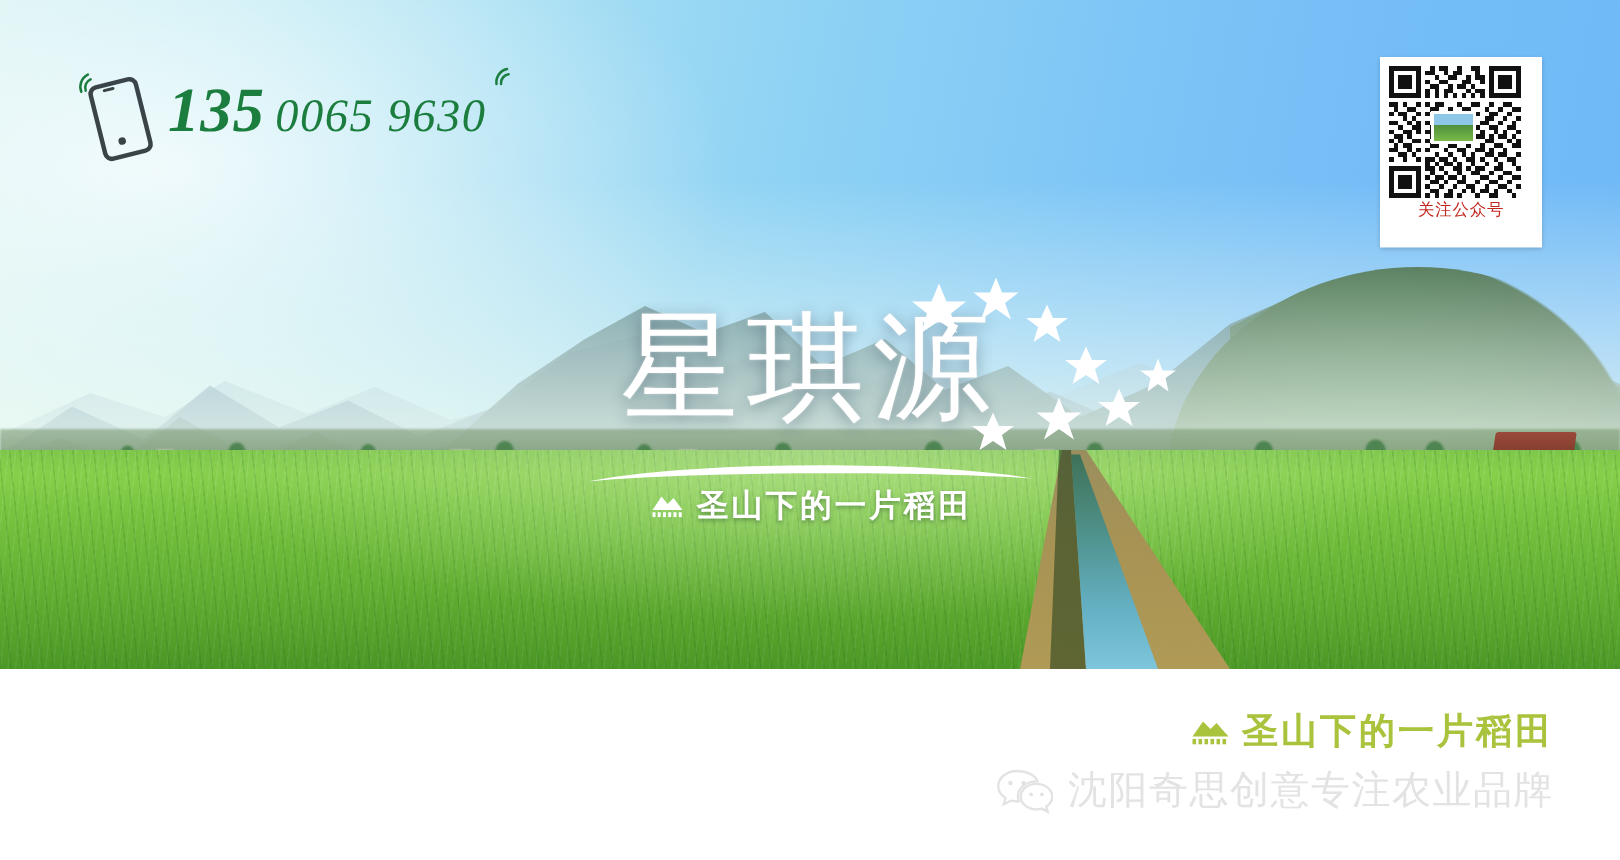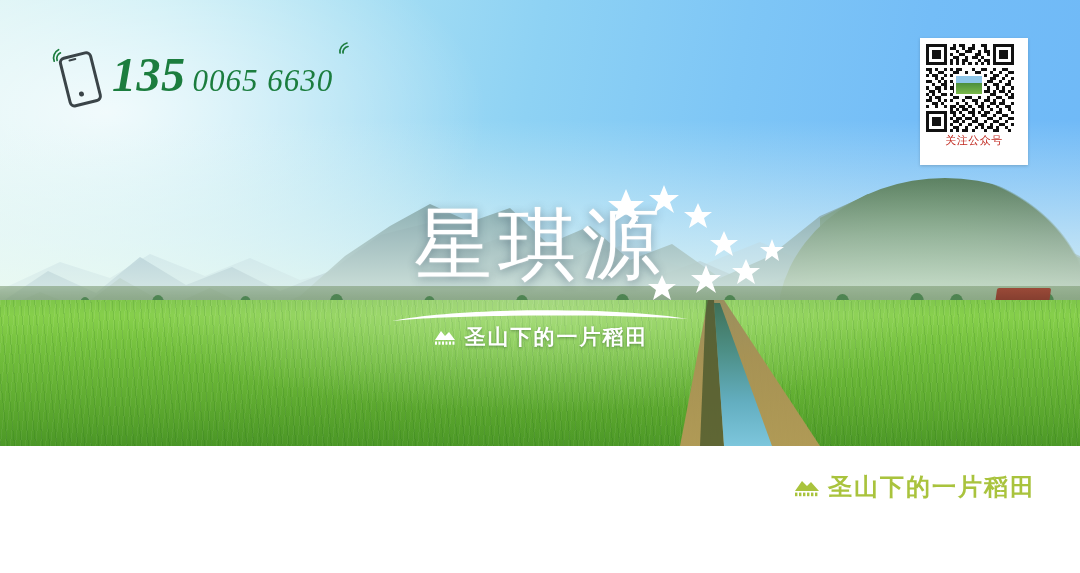--- a/index.html
+++ b/index.html
@@ -120,21 +120,21 @@
   .contact{position:absolute;left:56px;top:46px;display:flex;align-items:center;}
   .phone-ic{width:42px;height:56px;position:relative;transform:rotate(-14deg);}
   .phone-body{
     position:absolute;left:6px;top:8px;width:28px;height:46px;
     border:3.5px solid #3a4448;border-radius:6px;background:transparent;
   }
   .phone-bar{position:absolute;left:16px;top:12px;width:8px;height:2px;background:#3a4448;border-radius:1px;}
   .phone-home{position:absolute;left:18px;top:46px;width:5px;height:5px;border-radius:50%;background:#3a4448;}
   .wave{position:absolute;left:0px;top:-2px;width:16px;height:14px;}
   .num{margin-left:14px;display:flex;align-items:baseline;color:#1b7d3e;position:relative;}
-  .num-a{font-size:48px;font-weight:700;font-style:italic;letter-spacing:.5px;font-family:"Liberation Serif",serif;}
+  .num-a{font-size:42px;font-weight:700;font-style:italic;letter-spacing:.5px;font-family:"Liberation Serif",serif;}
   .num-b{font-size:31px;font-style:italic;margin-left:7px;letter-spacing:1px;font-family:"Liberation Serif",serif;}
   .wave2{position:absolute;right:-20px;top:-6px;width:16px;height:14px;}
 
   
   .qr-card{
     position:absolute;left:920px;top:38px;width:108px;height:127px;
     background:#fff;padding:6px 6px 4px 6px;box-sizing:border-box;
     box-shadow:0 1px 3px rgba(0,0,0,.18);
   }
   .qr-canvas{width:88px;height:88px;display:block;}
@@ -272,21 +272,21 @@
         <svg class="wave" viewBox="0 0 16 14">
           <path d="M2,12 A9,9 0 0 1 9,2" stroke="#1b7d3e" stroke-width="1.7" fill="none" stroke-linecap="round"></path>
           <path d="M5,12 A6,6 0 0 1 10,5.5" stroke="#1b7d3e" stroke-width="1.7" fill="none" stroke-linecap="round"></path>
         </svg>
         <div class="phone-body"></div>
         <div class="phone-bar"></div>
         <div class="phone-home"></div>
       </div>
       <div class="num">
         <span class="num-a">135</span>
-        <span class="num-b">0065 6630</span>
+        <span class="num-b">0065 9630</span>
         <svg class="wave2" viewBox="0 0 16 14">
           <path d="M3,12 A9,9 0 0 1 10,2" stroke="#1b7d3e" stroke-width="1.7" fill="none" stroke-linecap="round"></path>
           <path d="M6,12 A6,6 0 0 1 11,5.5" stroke="#1b7d3e" stroke-width="1.7" fill="none" stroke-linecap="round"></path>
         </svg>
       </div>
     </div>
 
     <div class="qr-card">
       <svg class="qr-canvas" viewBox="0 0 29 29" shape-rendering="crispEdges">
         <rect width="29" height="29" fill="#fff"></rect>
@@ -560,14 +560,25 @@
       <rect x="3" y="15.6" width="2.4" height="3.6" fill="#a9c33d"></rect>
       <rect x="7" y="15.6" width="2.4" height="3.6" fill="#a9c33d"></rect>
       <rect x="11" y="15.6" width="2.4" height="3.6" fill="#a9c33d"></rect>
       <rect x="15" y="15.6" width="2.4" height="3.6" fill="#a9c33d"></rect>
       <rect x="19" y="15.6" width="2.4" height="3.6" fill="#a9c33d"></rect>
       <rect x="23" y="15.6" width="2.4" height="3.6" fill="#a9c33d"></rect>
     </svg>
     <span class="fr-tag-text">圣山下的一片稻田</span>
   </div>
 
+  <div class="fr-wx">
+    <svg class="wx-ic" viewBox="0 0 38 32">
+      <path d="M14,3 C7,3 1.5,7.6 1.5,13.2 C1.5,16.4 3.4,19.2 6.3,21 L5.2,25.2 L9.9,22.8 C11.2,23.1 12.6,23.3 14,23.3 C14.4,23.3 14.8,23.3 15.2,23.2 C14.8,22.2 14.6,21.1 14.6,20 C14.6,14.4 20.2,9.9 27,9.9 C27.2,9.9 27.4,9.9 27.6,9.9 C26.4,6 20.8,3 14,3 Z" fill="none" stroke="#e3e3e3" stroke-width="1.6"></path>
+      <circle cx="9.6" cy="11" r="1.5" fill="#e3e3e3"></circle>
+      <circle cx="18.4" cy="11" r="1.5" fill="#e3e3e3"></circle>
+      <path d="M27,11.6 C21.2,11.6 16.5,15.4 16.5,20.1 C16.5,24.8 21.2,28.6 27,28.6 C28.2,28.6 29.4,28.4 30.5,28.1 L34.4,30.1 L33.5,26.6 C35.9,25.1 37.5,22.8 37.5,20.1 C37.5,15.4 32.8,11.6 27,11.6 Z" fill="none" stroke="#e3e3e3" stroke-width="1.6"></path>
+      <circle cx="23.4" cy="18.6" r="1.25" fill="#e3e3e3"></circle>
+      <circle cx="30.6" cy="18.6" r="1.25" fill="#e3e3e3"></circle>
+    </svg>
+    <span class="fr-wx-text">沈阳奇思创意专注农业品牌</span>
+  </div>
 
 </div>
 
 </body></html>

